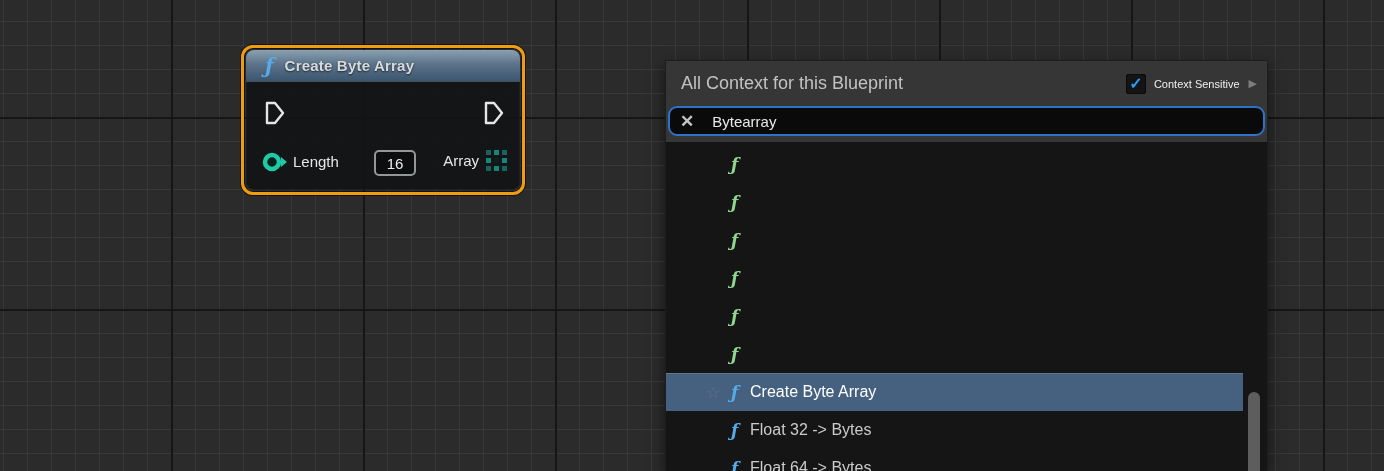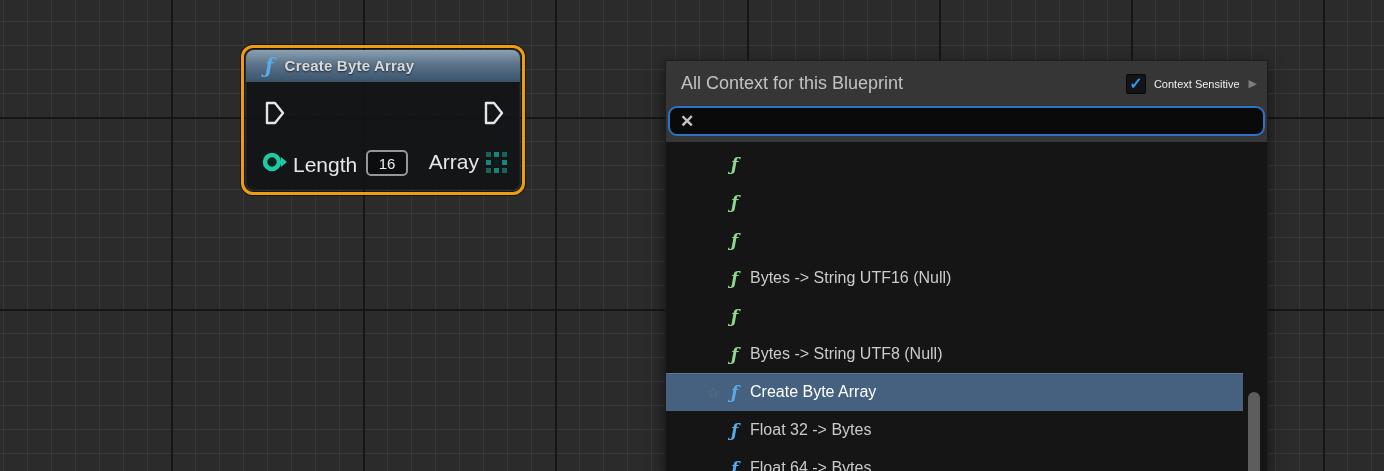--- a/index.html
+++ b/index.html
@@ -43,21 +43,21 @@
   }
   .bp-node-title{
     color:#d8dbdd;font-size:15px;font-weight:bold;margin-left:11px;
     text-shadow:0 1px 2px rgba(0,0,0,.65);letter-spacing:.2px;
   }
   .exec-pin{position:absolute;}
   .exec-path{stroke:var(--exec-pin);fill:none;stroke-width:2.4;stroke-linejoin:round;}
   .byte-pin{position:absolute;}
   .byte-ring{stroke:var(--byte-pin);fill:#07211d;}
   .byte-arrow{fill:var(--byte-pin);}
-  .pin-label{position:absolute;color:#e6e6e6;font-size:21px;}
+  .pin-label{position:absolute;color:#e6e6e6;font-size:15px;}
   .value-box{
     position:absolute;width:38px;height:22px;
     border:2px solid #939799;border-radius:5px;background:rgba(5,6,6,.5);
     color:#ececec;font-size:15px;display:flex;align-items:center;justify-content:center;
   }
   .array-out{position:absolute;display:flex;align-items:center;gap:7px;}
   .array-grid{display:grid;grid-template-columns:repeat(3,5px);grid-template-rows:repeat(3,5px);gap:3px;}
   .array-grid span{background:var(--array-pin);display:block;}
   .array-grid span.center{background:#06211e;}
   .array-grid span.corner{opacity:.72;}
@@ -132,21 +132,21 @@
 
     <svg class="exec-pin" style="left:237px;top:50px;" width="22" height="26" viewBox="0 0 22 26">
       <path class="exec-path" d="M3 3 h8 l8 10 l-8 10 h-8 z"></path>
     </svg>
 
     <svg class="byte-pin" style="left:15px;top:101px;" width="28" height="22" viewBox="0 0 28 22">
       <circle class="byte-ring" cx="11" cy="11" r="7" stroke-width="4.5"></circle>
       <path class="byte-arrow" d="M20 6 l6 5 l-6 5 z"></path>
     </svg>
     <span class="pin-label" style="left:47px;top:103px;">Length</span>
-    <div class="value-box" style="left:120px;top:100px;">16</div>
+    <div class="value-box" style="left:128px;top:100px;">16</div>
 
     <div class="array-out" style="right:13px;top:100px;">
       <span class="pin-label" style="position:static;margin-left:36px;">Array</span>
       <span class="array-grid">
         <span class="corner"></span>
           <span></span>
           <span class="corner"></span>
         <span></span>
           <span class="center"></span>
           <span></span>
@@ -166,50 +166,49 @@
         <span class="check">✓</span>
       </span>
       <span class="cs-label">Context Sensitive</span>
     </div>
     <span class="submenu-arrow">▶</span>
   </div>
 
   <div class="search-row">
     <div class="search-box">
       <span class="clear-icon">✕</span>
+      <input class="search-input" type="text" value="Bytearray" style="">
     </div>
   </div>
 
   <div class="action-list">
     <div class="scrollbar-thumb"></div>
   <div class="action-row">
     <span class="star">☆</span>
     <span class="fn-glyph" style="color: rgb(143, 214, 143);">ƒ</span>
   </div>
       <div class="action-row">
     <span class="star">☆</span>
     <span class="fn-glyph" style="color: rgb(143, 214, 143);">ƒ</span>
   </div>
       <div class="action-row">
     <span class="star">☆</span>
     <span class="fn-glyph" style="color: rgb(143, 214, 143);">ƒ</span>
   </div>
       <div class="action-row">
     <span class="star">☆</span>
     <span class="fn-glyph" style="color: rgb(143, 214, 143);">ƒ</span>
-    <span class="action-label">Bytes -&gt; String UTF16 (Null)</span>
-  </div>
-      <div class="action-row">
-    <span class="star">☆</span>
-    <span class="fn-glyph" style="color: rgb(143, 214, 143);">ƒ</span>
-  </div>
-      <div class="action-row">
-    <span class="star">☆</span>
-    <span class="fn-glyph" style="color: rgb(143, 214, 143);">ƒ</span>
-    <span class="action-label">Bytes -&gt; String UTF8 (Null)</span>
+  </div>
+      <div class="action-row">
+    <span class="star">☆</span>
+    <span class="fn-glyph" style="color: rgb(143, 214, 143);">ƒ</span>
+  </div>
+      <div class="action-row">
+    <span class="star">☆</span>
+    <span class="fn-glyph" style="color: rgb(143, 214, 143);">ƒ</span>
   </div>
       <div class="action-row selected">
     <span class="star" style="visibility: visible;">☆</span>
     <span class="fn-glyph" style="color: rgb(88, 170, 232);">ƒ</span>
     <span class="action-label">Create Byte Array</span>
   </div>
       <div class="action-row">
     <span class="star">☆</span>
     <span class="fn-glyph" style="color: rgb(88, 170, 232);">ƒ</span>
     <span class="action-label">Float 32 -&gt; Bytes</span>

